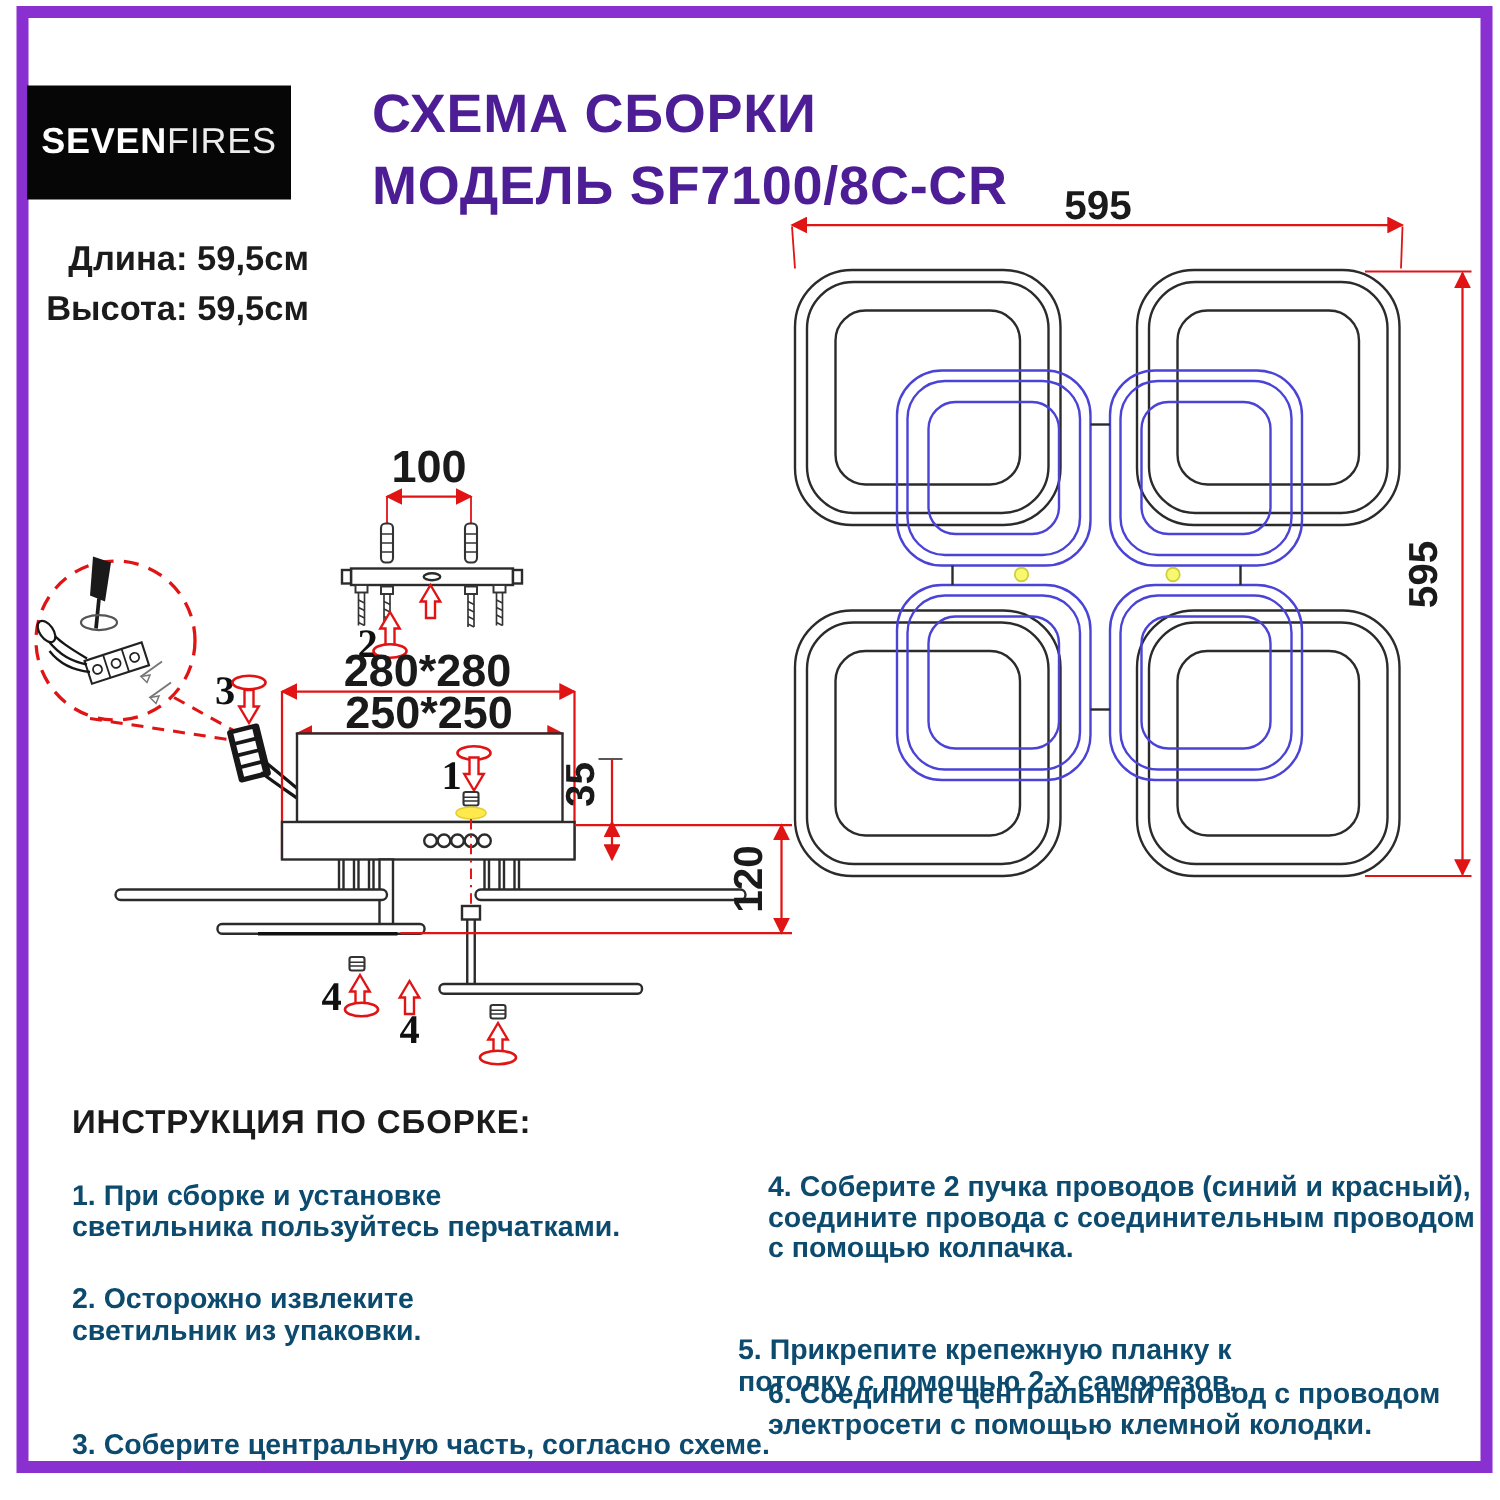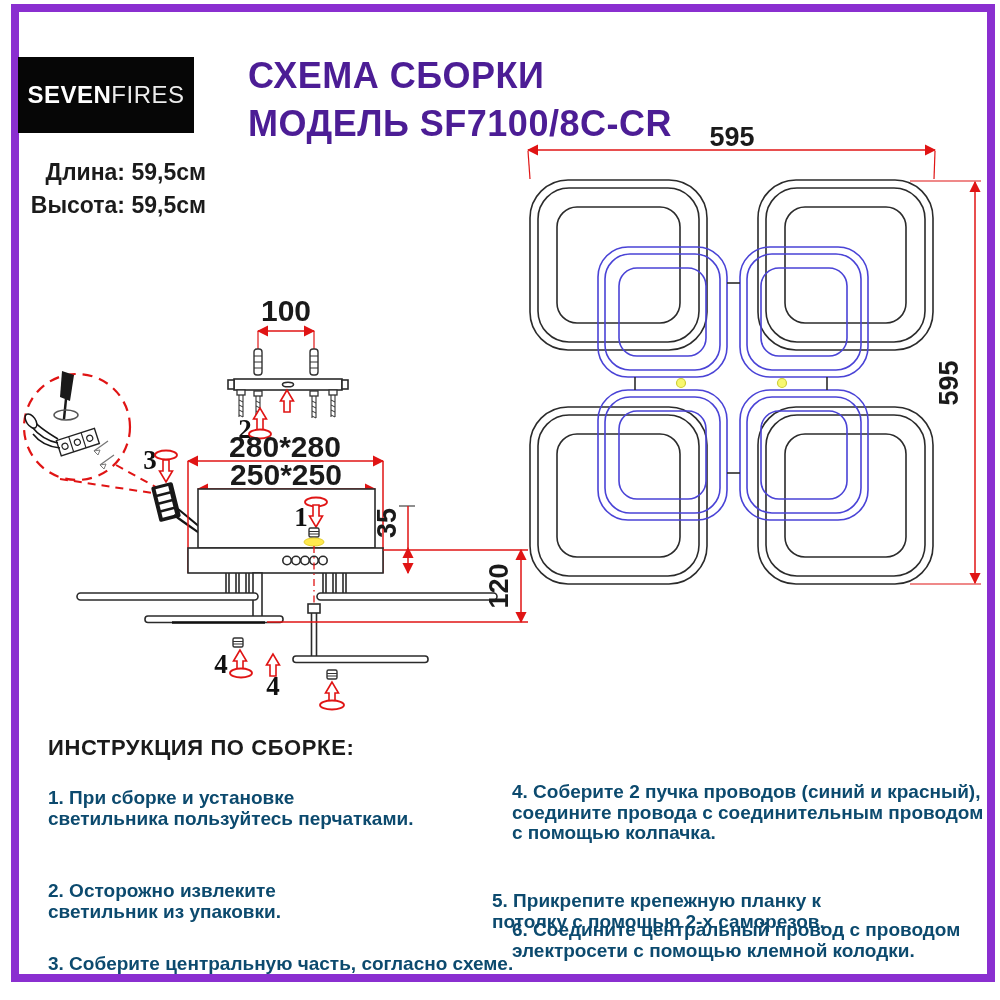--- a/index.html
+++ b/index.html
@@ -41,21 +41,21 @@
   .instructions{position:absolute;left:0;top:725px;width:1000px;height:260px;}
   .instr-heading{
     position:absolute;left:48px;top:10px;font-size:22px;font-weight:bold;
     letter-spacing:0.6px;white-space:nowrap;
   }
   .instr-item{
     position:absolute;font-size:19px;font-weight:bold;line-height:20.5px;
     white-space:pre-line;color:#0c4a6e;
   }
   .i1{left:48px;top:63px;width:460px;}
-  .i2{left:48px;top:132px;width:460px;margin-top:24px;}
+  .i2{left:48px;top:132px;width:460px;}
   .i3{left:48px;top:197px;width:470px;margin-top:32px;}
   .i4{left:512px;top:57px;width:480px;}
   .i5{left:492px;top:138px;width:480px;margin-top:28px;}
   .i6{left:512px;top:195px;width:480px;}
 </style>
 </head>
 <body>
 
 <div class="frame"></div>
 

